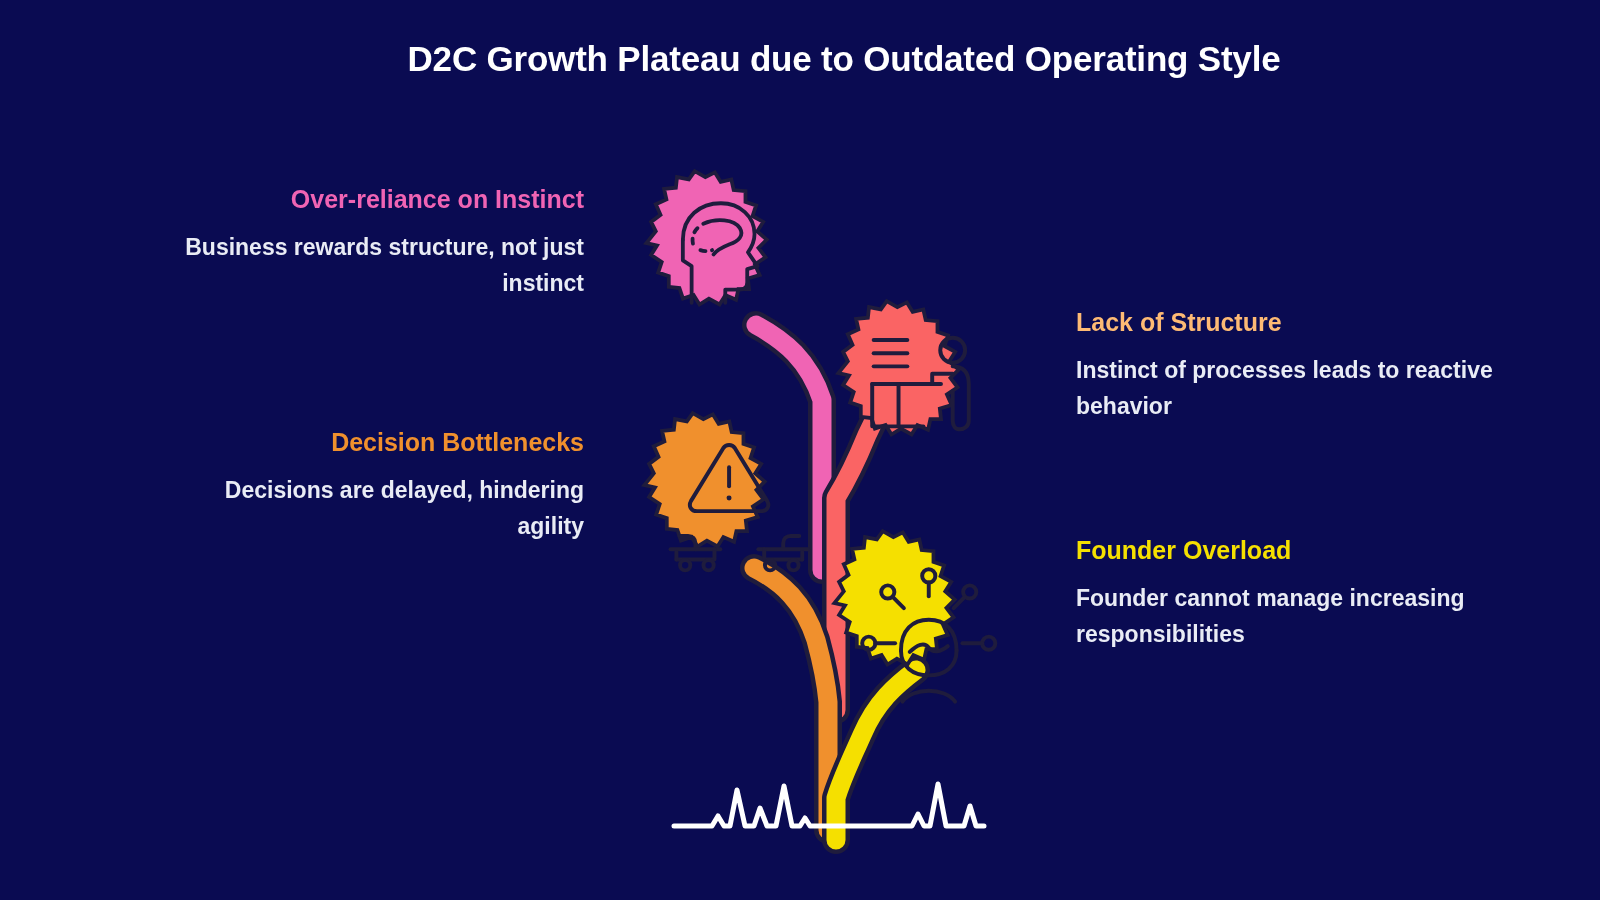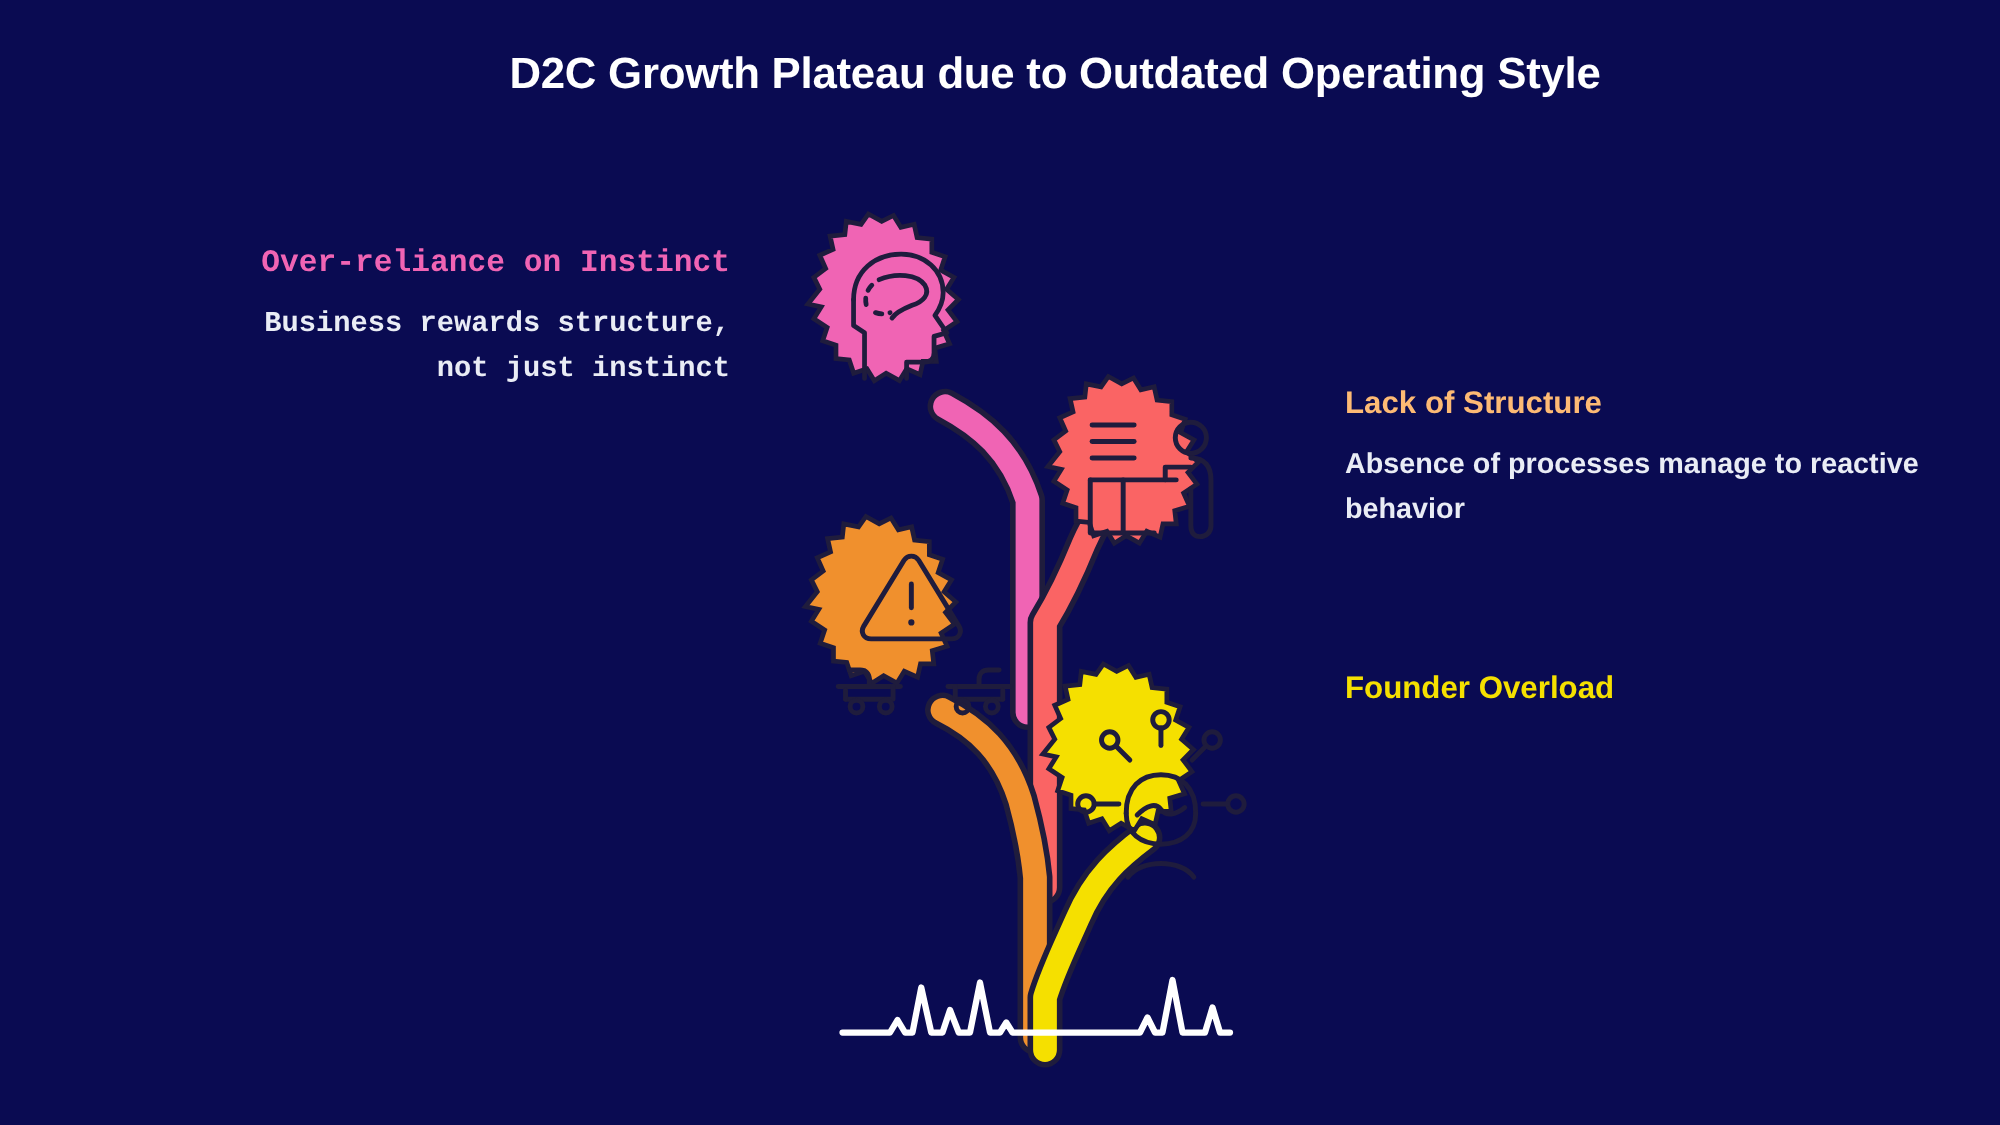--- a/index.html
+++ b/index.html
@@ -52,21 +52,21 @@
     font-size: 23px;
     font-weight: bold;
     color: #e9ecf5;
     line-height: 1.55;
     margin: 0;
   }
 
   .callout.left  { text-align: right; }
   .callout.right { text-align: left;  }
 
-  #callout-instinct    { left: 140px;  top: 196px;  width: 400px; font-family: Liberation Mono, monospace; }
+  #callout-instinct    { left: 140px;  top: 184px;  width: 400px; }
   #callout-bottlenecks { left: 140px;  top: 427px;  width: 400px; }
   #callout-structure   { left: 1032px; top: 307px;  width: 470px; }
   #callout-founder     { left: 1032px; top: 535px;  width: 470px; }
 
   
   .tree-wrap {
     position: absolute;
     left: 560px;
     top: 150px;
     width: 480px;
@@ -79,28 +79,33 @@
 
 <div class="stage">
 
   <div class="title">D2C Growth Plateau due to Outdated Operating Style</div>
 
   <div class="callout left" id="callout-instinct">
     <p class="c-head" style="color:#f064b4">Over-reliance on Instinct</p>
     <p class="c-body">Business rewards structure, not just instinct</p>
   </div>
 
+  <div class="callout left" id="callout-bottlenecks">
+    <p class="c-head" style="color:#f0902d">Decision Bottlenecks</p>
+    <p class="c-body">Decisions are delayed, hindering agility</p>
+  </div>
 
   <div class="callout right" id="callout-structure">
     <p class="c-head" style="color:#fdba74">Lack of Structure</p>
-    <p class="c-body">Absence of processes manage to reactive behavior</p>
+    <p class="c-body">Instinct of processes leads to reactive behavior</p>
   </div>
 
   <div class="callout right" id="callout-founder">
     <p class="c-head" style="color:#f5e000">Founder Overload</p>
+    <p class="c-body">Founder cannot manage increasing responsibilities</p>
   </div>
 
   <div class="tree-wrap">
     <svg width="480" height="700" viewBox="0 0 480 700" xmlns="http://www.w3.org/2000/svg">
 
       <defs>
 
         <path id="leafShape" d="
           M 2,62
           L 10,52 L 6,44 L 14,38 L 10,29 L 19,25 L 17,16 L 27,15 L 28,6

